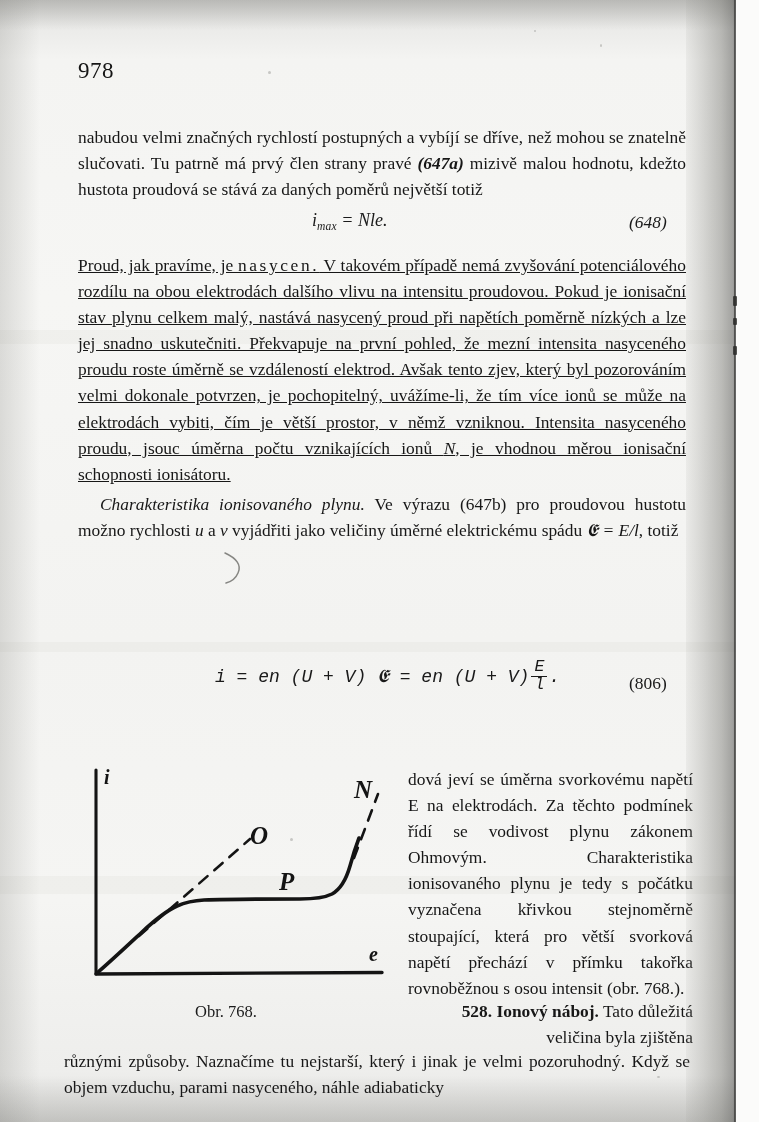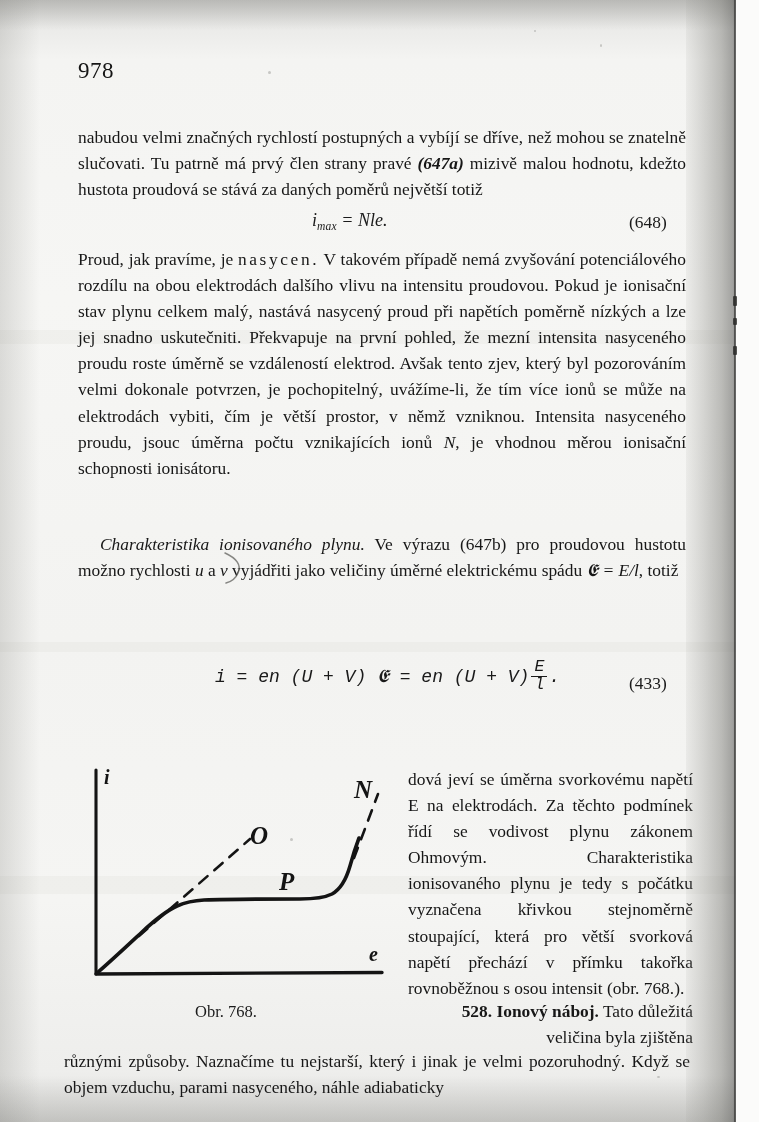--- a/index.html
+++ b/index.html
@@ -214,42 +214,42 @@
       <span>pravé</span>
       <span class="bold it">(647a)</span>
       <span>mizivě malou hodnotu, kdežto hustota proudová se</span>
       <span>stává za daných poměrů největší totiž</span>
     </div>
 
     <div class="eq" style="left:312px; top:210px;">
       <span>i</span><span class="sub">max</span>
       <span>= Nle.</span>
     </div>
-    <div class="eqnum" style="left:629px; top:212px;">(648)</div>
-
-    <div class="para" style="left:78px; top:246px; width:608px;">
+    <div class="eqnum" style="left:629px; top:212px;font-style:italic;">(648)</div>
+
+    <div class="para" style="left:78px; top:252px; width:608px;text-decoration:underline;">
       <span>Proud, jak pravíme, je </span><span class="sp">nasycen.</span><span> V takovém případě nemá zvyšování potenciálového rozdílu na obou elektrodách dalšího vlivu na intensitu proudovou. Pokud je ionisační stav plynu celkem malý, nastává nasycený proud při napětích poměrně nízkých a lze jej snadno uskutečniti. Překvapuje na první pohled, že mezní intensita nasyceného proudu roste úměrně se vzdáleností elektrod. Avšak tento zjev, který byl pozorováním velmi dokonale potvrzen, je pochopitelný, uvážíme-li, že tím více ionů se může na elektrodách vybiti, čím je větší prostor, v němž vzniknou. Intensita nasyceného proudu, jsouc úměrna počtu vznikajících ionů </span><span class="it">N</span><span>, je vhodnou měrou ionisační schopnosti ionisátoru.</span>
     </div>
 
-    <div class="para first-indent" style="left:78px; top:491px; width:608px;margin-top:40px;">
+    <div class="para first-indent" style="left:78px; top:491px; width:608px;">
       <span class="it">Charakteristika ionisovaného plynu.</span><span> Ve výrazu (647b) pro proudovou hustotu možno rychlosti </span><span class="it">u</span><span> a </span><span class="it">v</span><span> vyjádřiti jako veličiny úměrné elektrickému spádu </span><span class="it">𝕰 = E/l</span><span>, totiž</span>
     </div>
 
     <div class="pencil">
       <svg width="26" height="34" viewBox="0 0 26 34">
         <path d="M3 2 C 14 7, 20 14, 16 22 C 13.5 28, 8 31, 4 32" fill="none" stroke="#5b5b58" stroke-width="1.5" stroke-linecap="round" opacity="0.72"></path>
       </svg>
     </div>
 
 
 
     <div class="eq" style="left:215px; top:660px;font-family:Liberation Mono, monospace;">
       <span>i = en (U + V) 𝕰 = en (U + V)</span><span class="frac"><span class="num it">E</span><span class="den it">l</span></span><span>.</span>
     </div>
-    <div class="eqnum" style="left:629px; top:673px;">(433)</div>
+    <div class="eqnum" style="left:629px; top:673px;">(806)</div>
 
 
     <div class="rightcol" style="top:766px;">
       <span>dová jeví se úměrna svorkovému napětí E na elektrodách. Za těchto podmínek řídí se vodivost plynu zákonem Ohmovým. Charakteristika ionisovaného plynu je tedy s počátku vyznačena křivkou stejnoměrně stoupající, která pro větší svorková napětí přechází v přímku takořka rovnoběžnou s osou intensit (obr. 768.).</span>
     </div>
 
     <div class="figure">
       <svg width="320" height="235" viewBox="0 0 320 235">
 
         <path d="M14,8 L14,212" stroke="#141414" stroke-width="3.1" stroke-linecap="round"></path>

